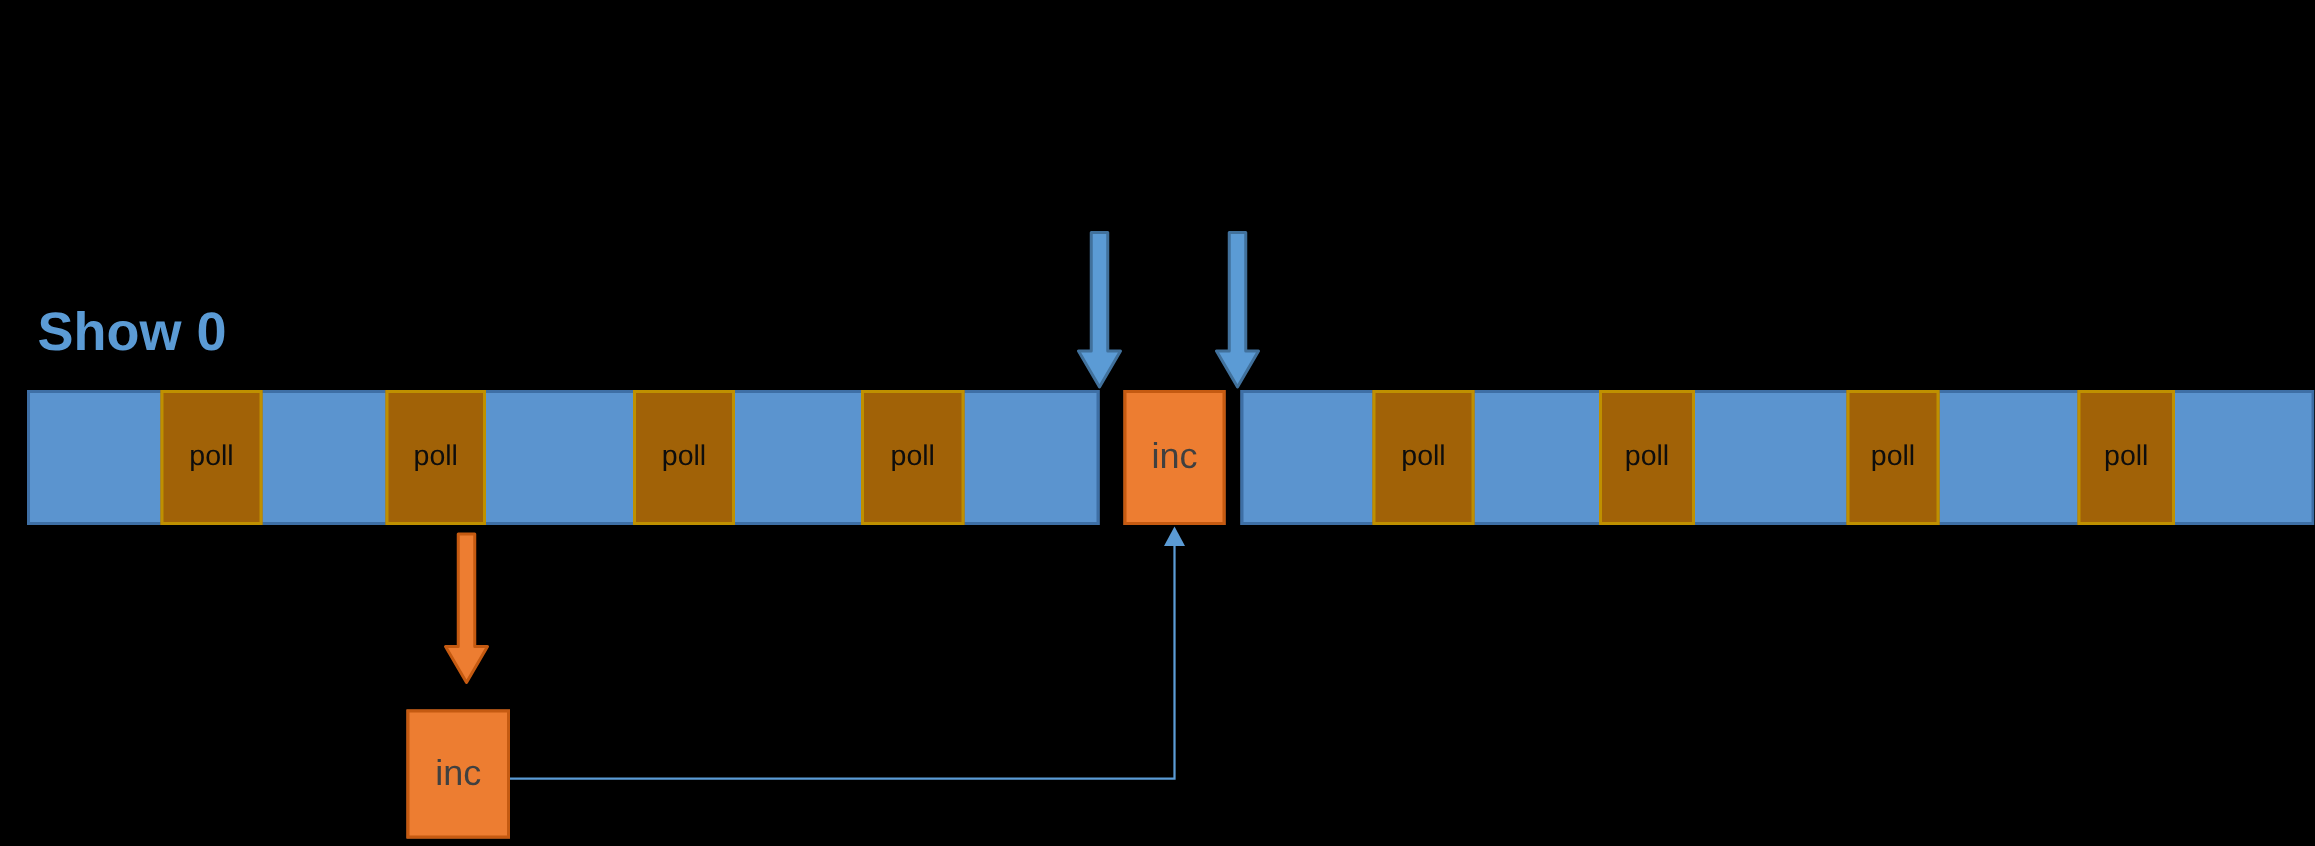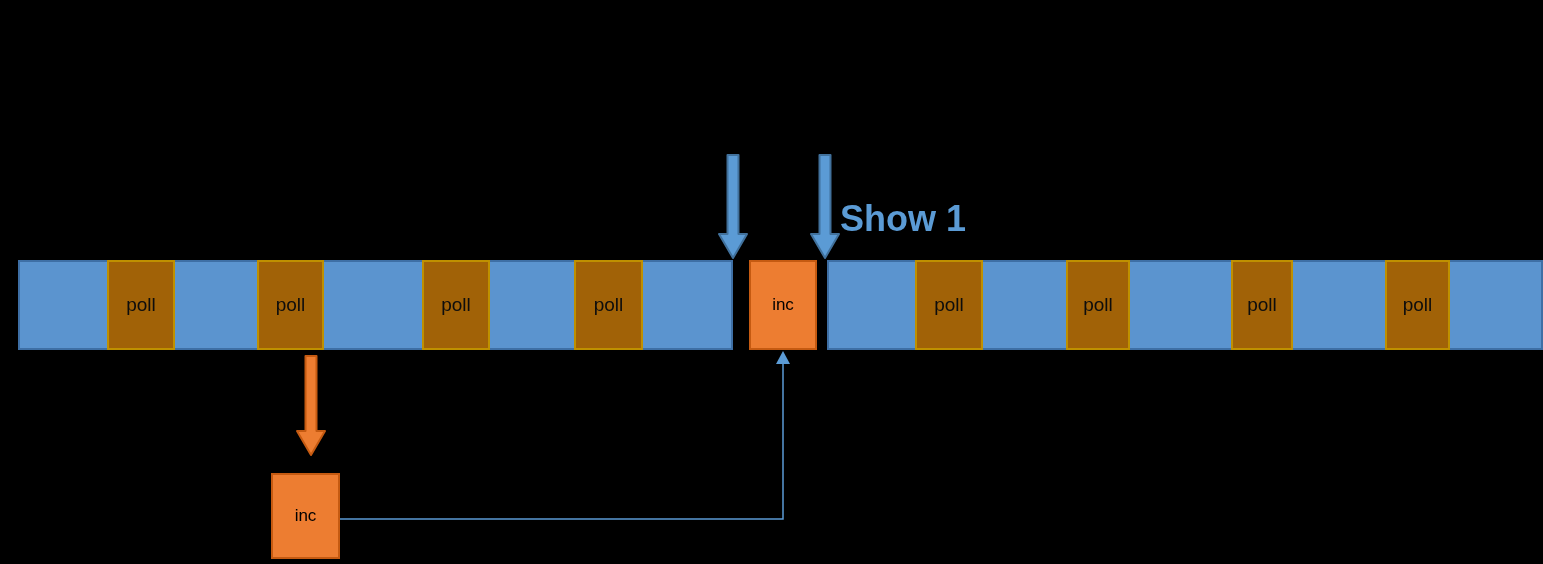--- a/index.html
+++ b/index.html
@@ -41,38 +41,38 @@
   }
   .block.yellow {
     background: #a16207;
     border: 2px solid #BF9000;
     color: #0d0d0d;
     font-size: 19px;
   }
   .block.orange {
     background: #ED7D31;
     border: 2px solid #C55A11;
-    color: #000000;
-    font-size: 17px;
+    color: #404040;
+    font-size: 24px;
   }
   #overlay {
     position: absolute;
     left: 0; top: 0;
     width: 1543px;
     height: 564px;
     pointer-events: none;
   }
 </style>
 </head>
 <body>
 
 <div class="canvas">
 
+  <div class="show-label" id="show0-label">Show 0</div>
 
-  <div class="show-label" id="show1-label">Show 1</div>
 
   <div id="blocks">
       <div class="block blue" style="left: 18px; top: 260px; width: 715px; height: 90px;"></div>
       <div class="block blue" style="left: 827px; top: 260px; width: 716px; height: 90px;"></div>
       <div class="block yellow" style="left: 107px; top: 260px; width: 68px; height: 90px;">poll</div>
       <div class="block yellow" style="left: 257px; top: 260px; width: 67px; height: 90px;">poll</div>
       <div class="block yellow" style="left: 422px; top: 260px; width: 68px; height: 90px;">poll</div>
       <div class="block yellow" style="left: 574px; top: 260px; width: 69px; height: 90px;">poll</div>
       <div class="block yellow" style="left: 915px; top: 260px; width: 68px; height: 90px;">poll</div>
       <div class="block yellow" style="left: 1066px; top: 260px; width: 64px; height: 90px;">poll</div>

